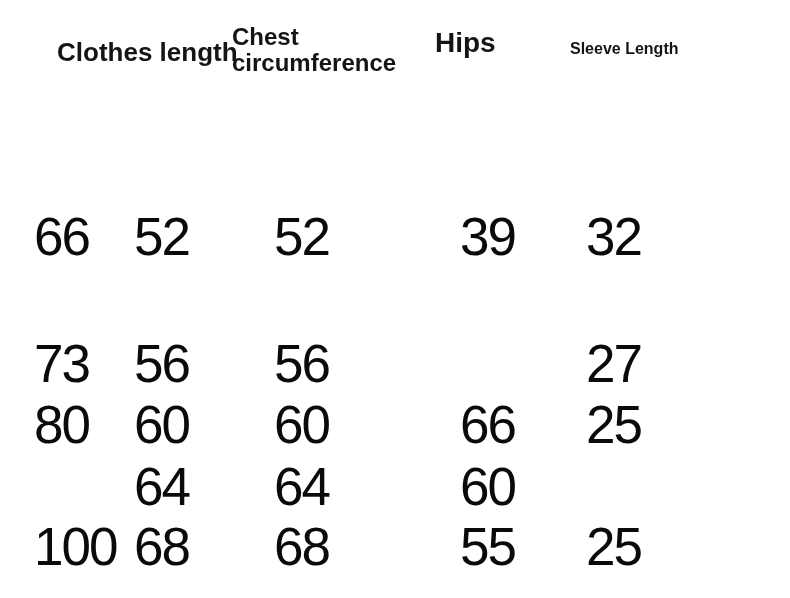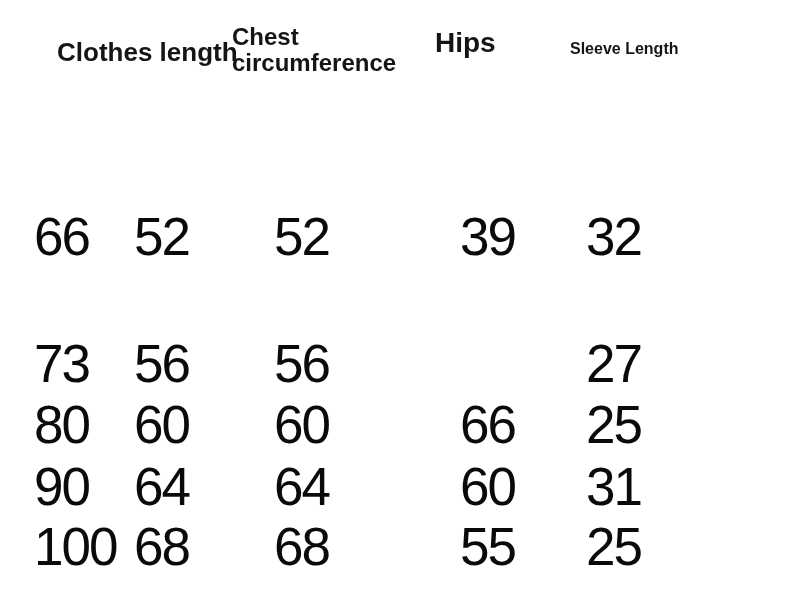--- a/index.html
+++ b/index.html
@@ -84,25 +84,23 @@
 
   <div class="num-row r3">
     <span class="num c1">80</span>
     <span class="num c2">60</span>
     <span class="num c3">60</span>
     <span class="num c4">66</span>
     <span class="num c5">25</span>
   </div>
 
   <div class="num-row r4">
-    <span class="num c1">90</span>
     <span class="num c2">64</span>
     <span class="num c3">64</span>
     <span class="num c4">60</span>
-    <span class="num c5">31</span>
   </div>
 
   <div class="num-row r5">
     <span class="num c1">100</span>
     <span class="num c2">68</span>
     <span class="num c3">68</span>
     <span class="num c4">55</span>
     <span class="num c5">25</span>
   </div>
 

